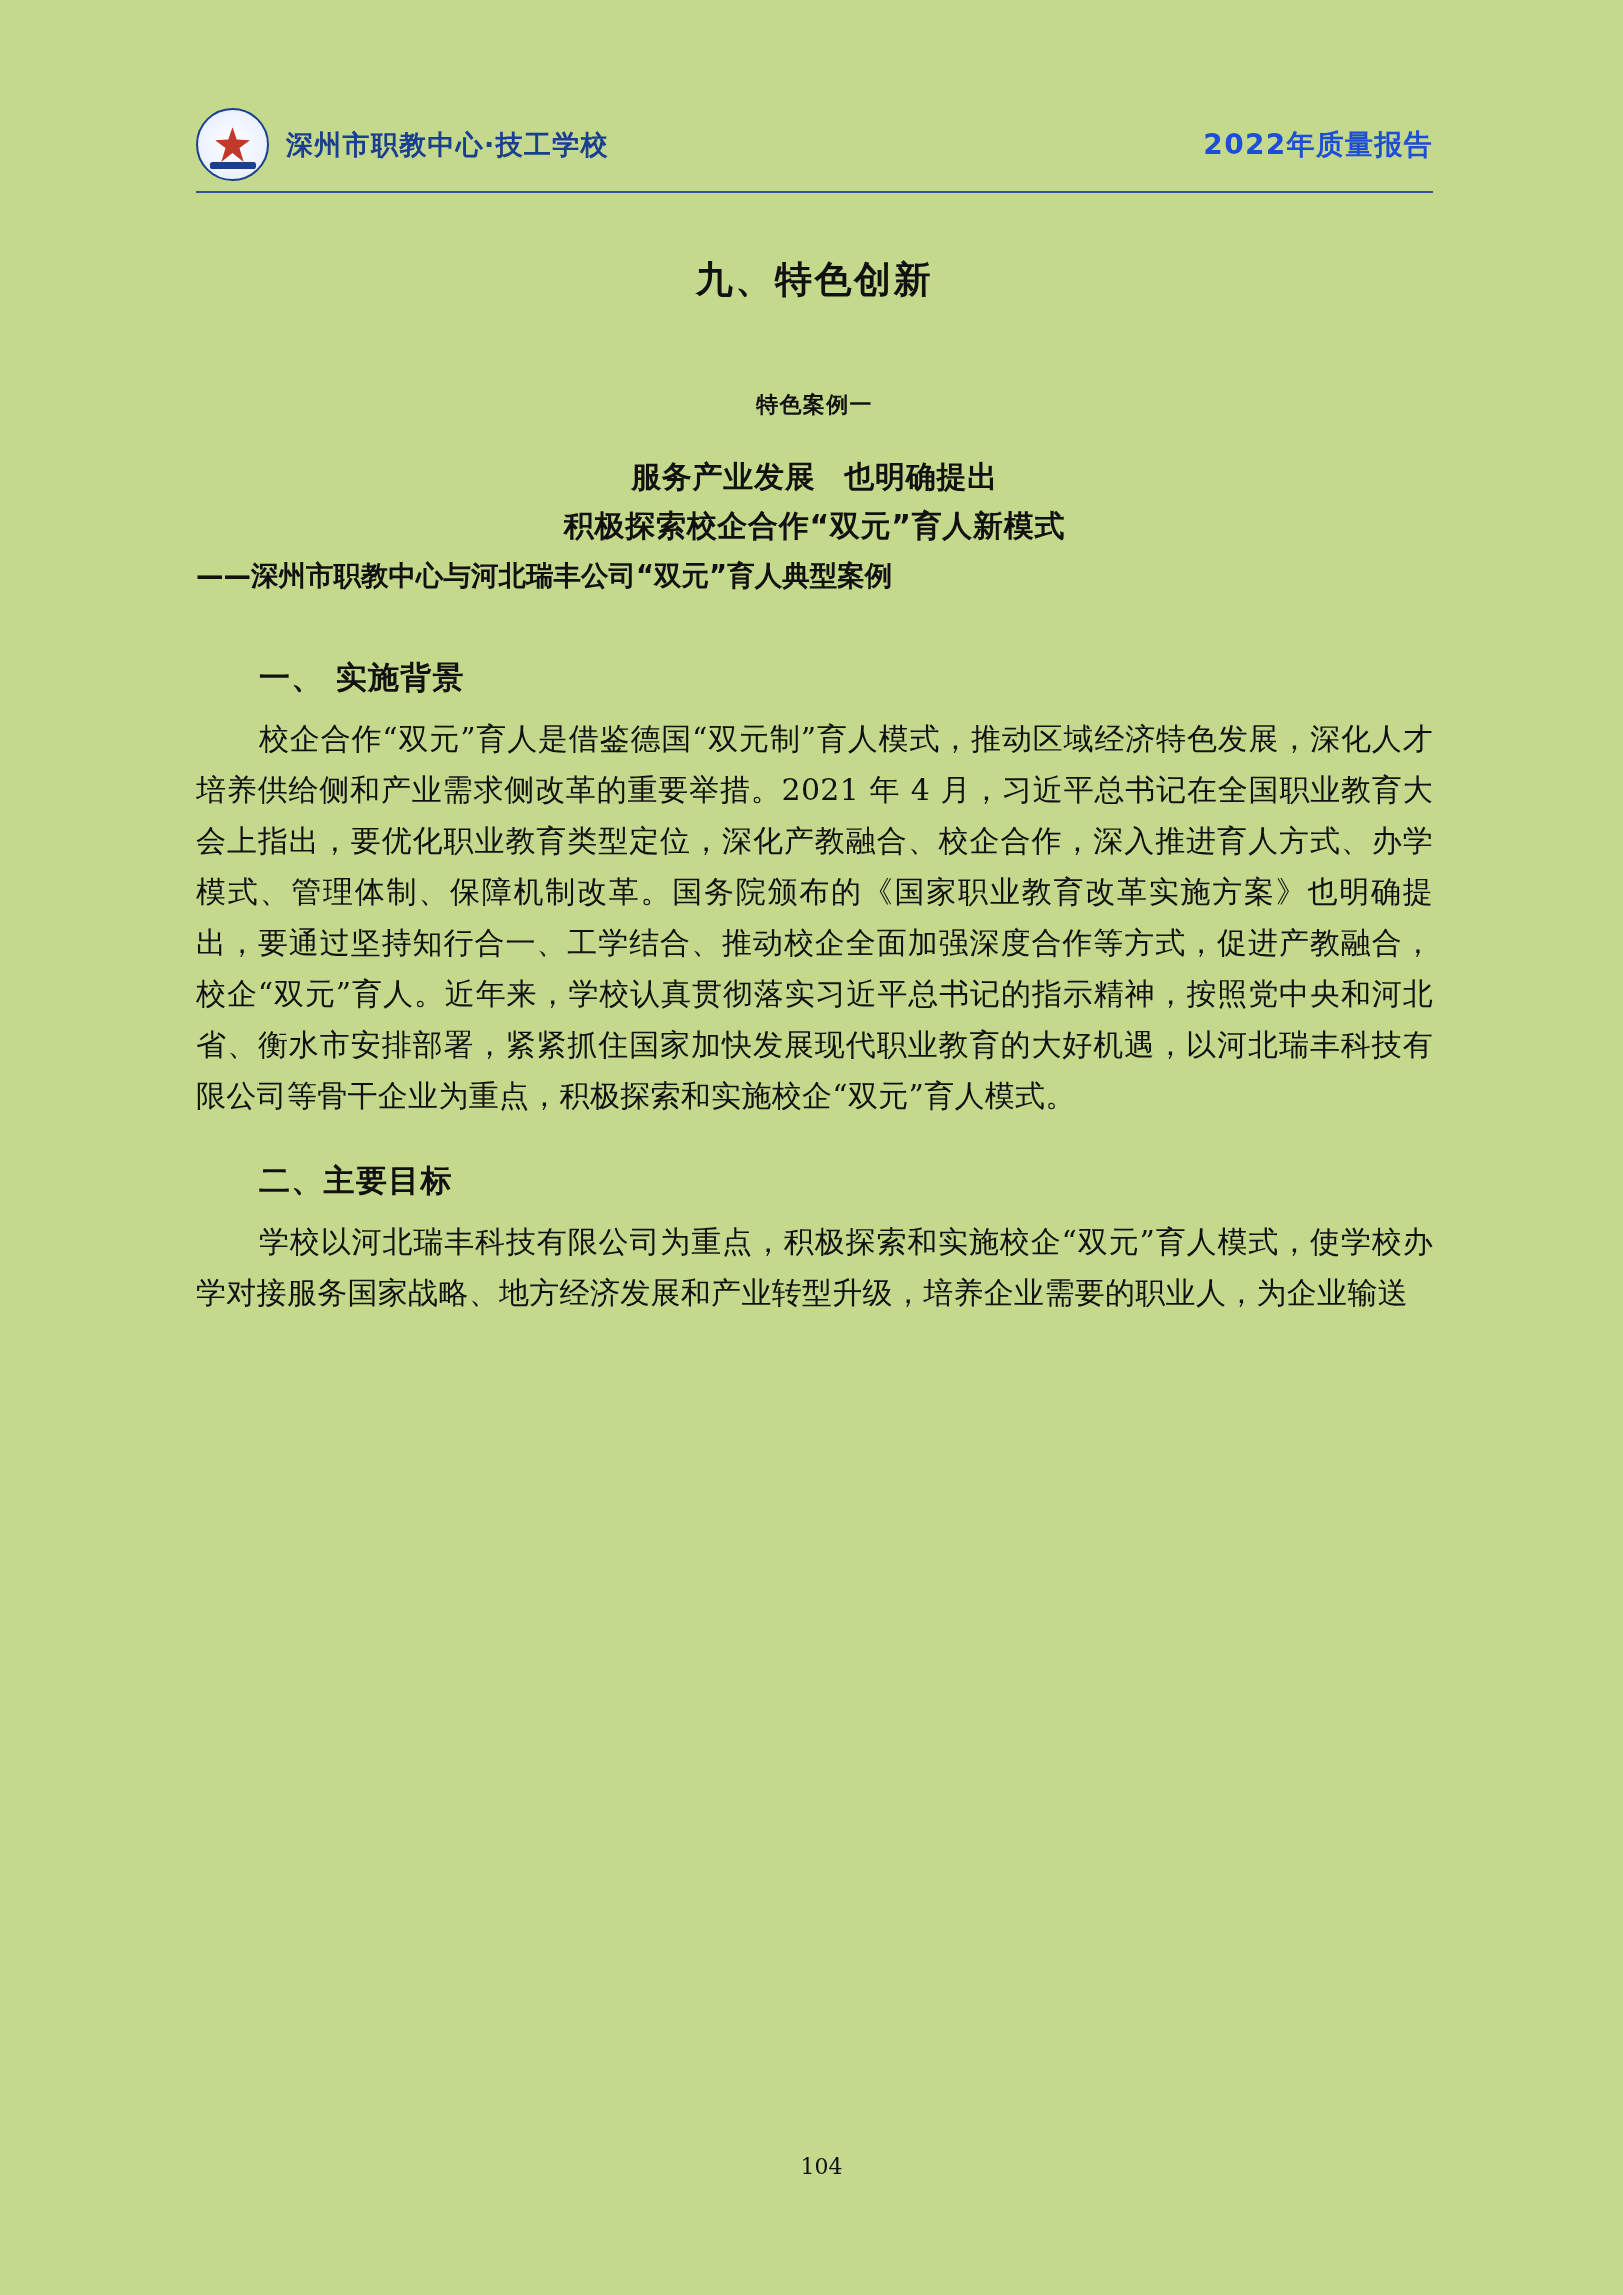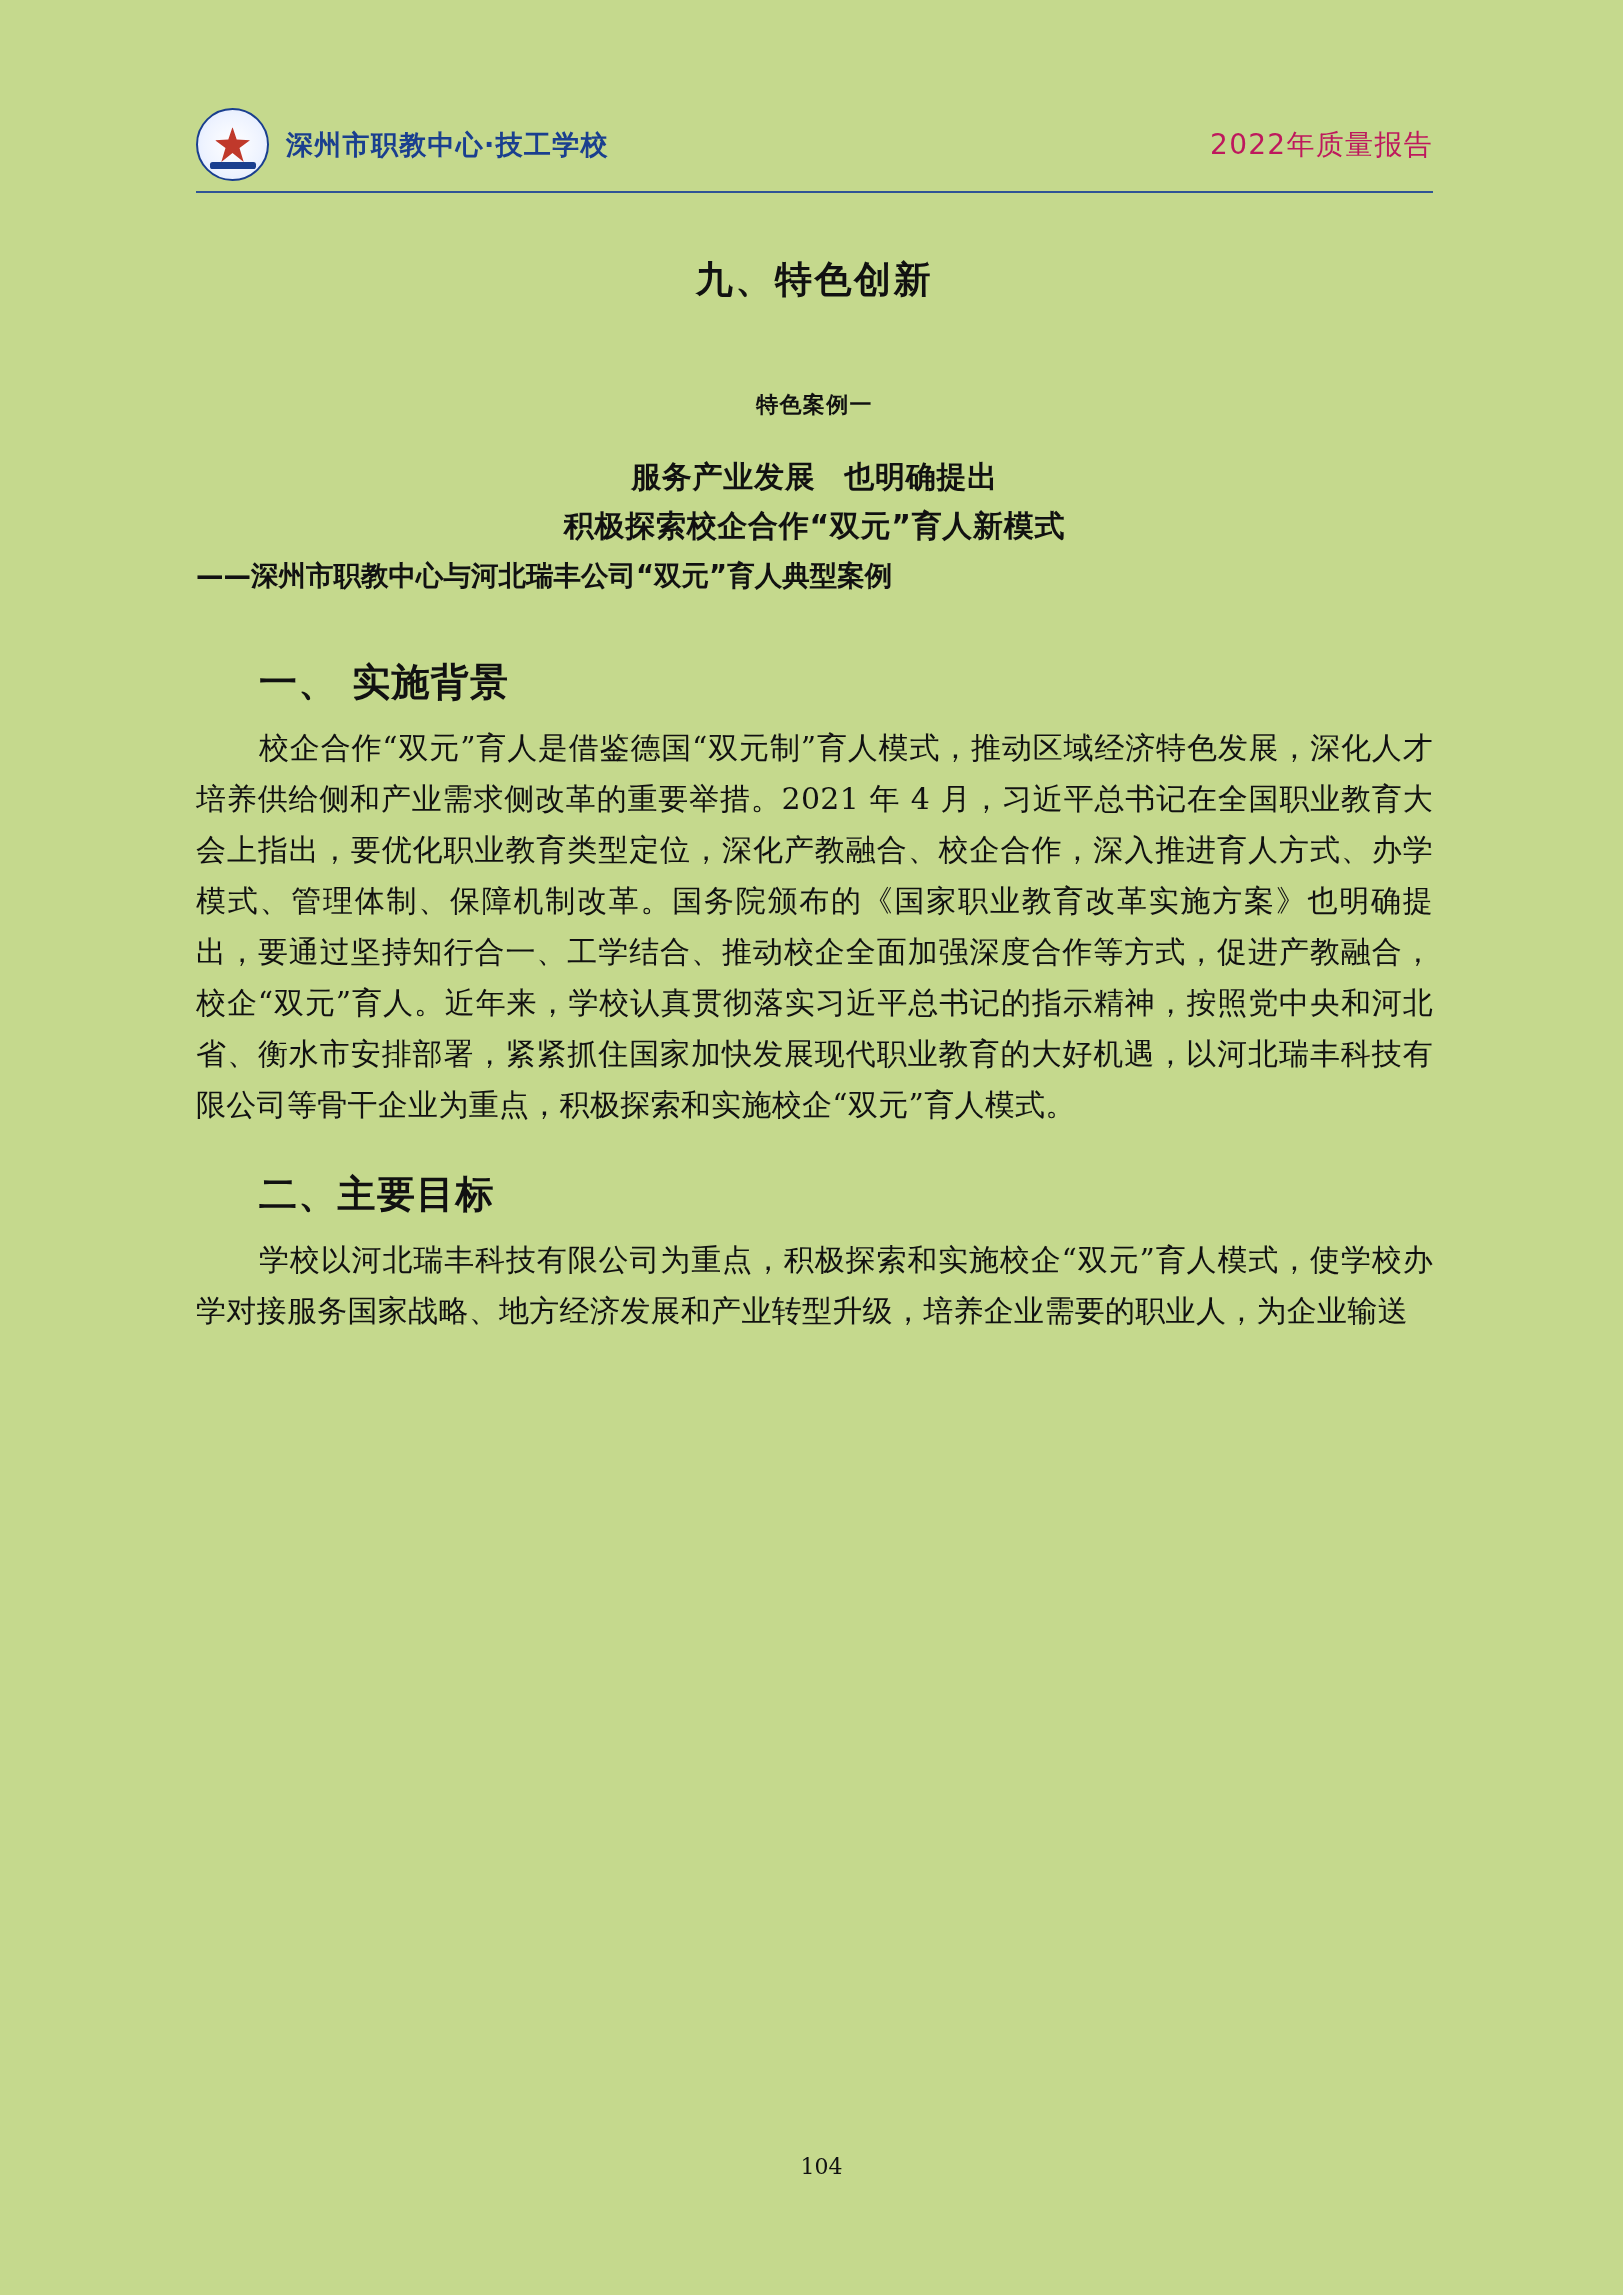--- a/index.html
+++ b/index.html
@@ -74,23 +74,23 @@
   .school-name {
     font-family: "DejaVu Sans", sans-serif;
     font-weight: bold;
     font-size: 27px;
     color: #1a3f8f;
     letter-spacing: 1.3px;
     white-space: nowrap;
   }
   .report-title {
     font-family: "DejaVu Sans", sans-serif;
-    font-weight: normal;
+    font-weight: bold;
     font-size: 28px;
-    color: #be185d;
+    color: #1d4ed8;
     letter-spacing: 1.3px;
     white-space: nowrap;
     text-align: center;
   }
 
   
   .content {
     position: absolute;
     top: 222px;
     left: 196px;
@@ -135,21 +135,21 @@
     font-size: 27.5px;
     color: #111;
     margin: 10.5px 0 0 0;
     letter-spacing: 0px;
     white-space: nowrap;
   }
 
   .section-heading {
     font-family: "DejaVu Sans", sans-serif;
     font-weight: bold;
-    font-size: 38px;
+    font-size: 31px;
     color: #111;
     margin: 63px 0 0 0;
     text-indent: 63px;
     letter-spacing: 1.3px;
   }
   .section-heading.tight {
     margin-top: 39px;
   }
   p.body {
     font-family: "DejaVu Serif", serif;

